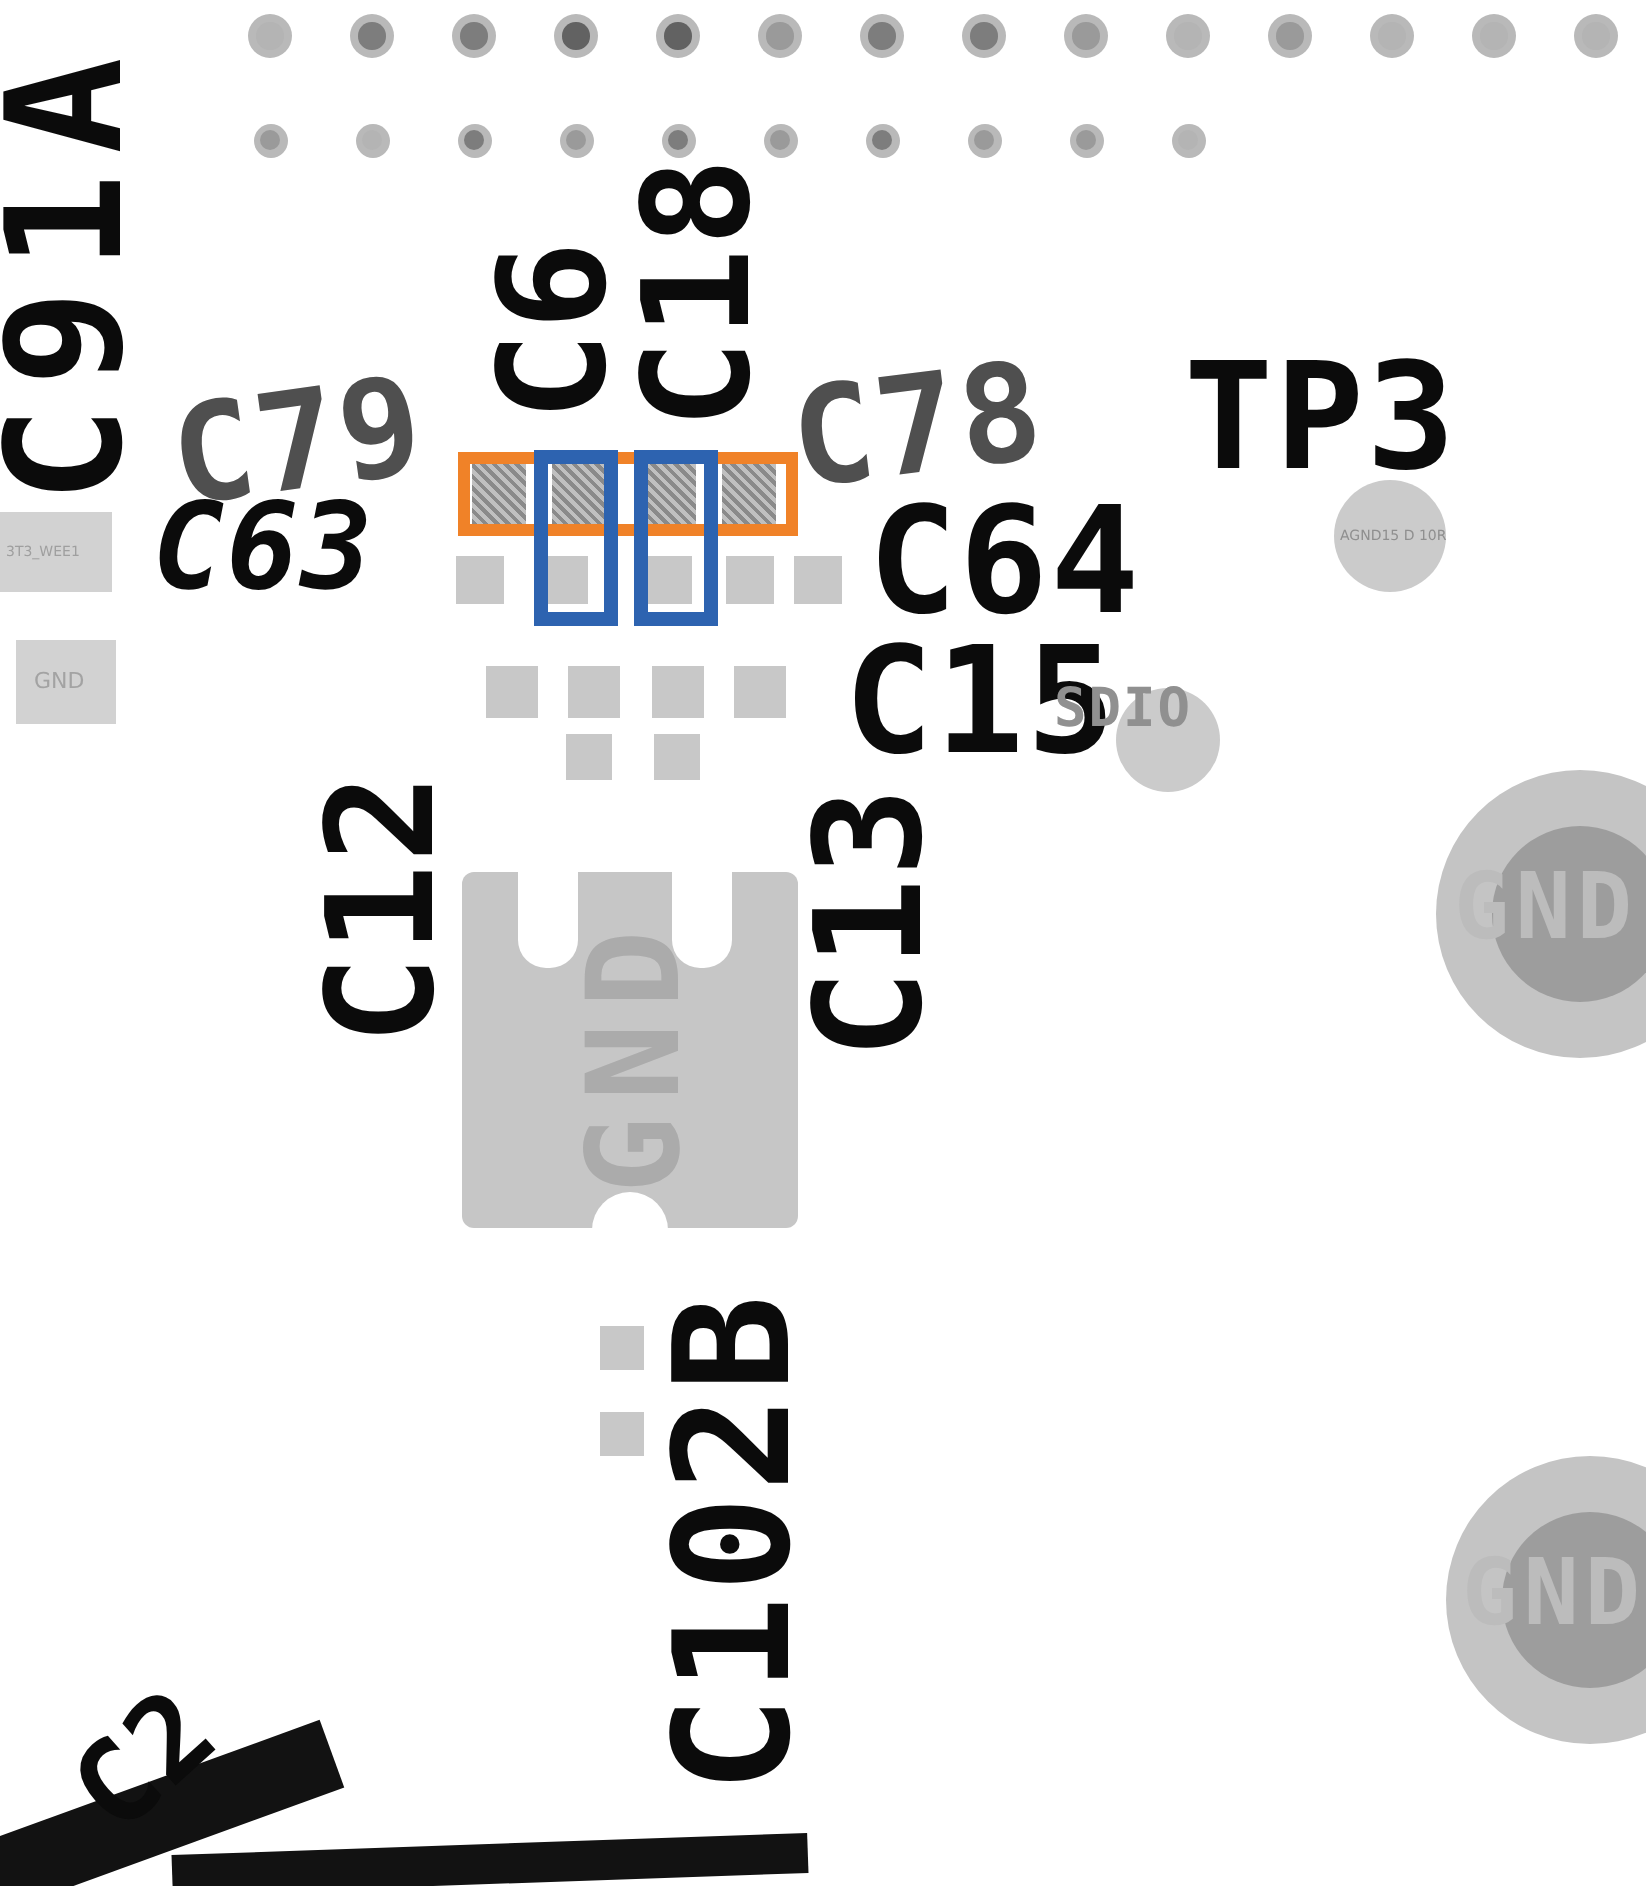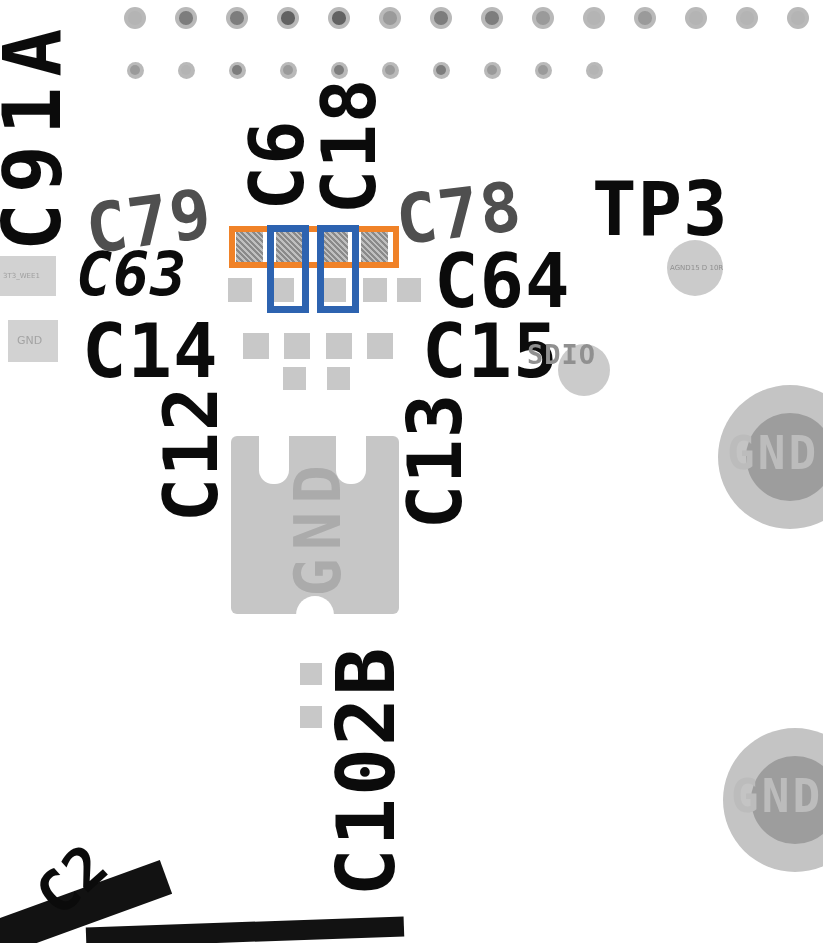--- a/index.html
+++ b/index.html
@@ -154,21 +154,20 @@
 
   <div class="lbl" style="left:33px;top:135px;font-size:80px;letter-spacing:10px;transform:translate(-50%,-50%) rotate(-90deg);">C91A</div>
   <div class="lbl gray" style="left:86px;top:188px;font-size:68px;transform:rotate(-8deg);">C79</div>
   <div class="lbl" style="left:277px;top:165px;font-size:74px;transform:translate(-50%,-50%) rotate(-90deg);">C6</div>
   <div class="lbl" style="left:349px;top:146px;font-size:74px;transform:translate(-50%,-50%) rotate(-90deg);">C18</div>
   <div class="lbl gray" style="left:396px;top:180px;font-size:68px;transform:rotate(-7deg);">C78</div>
   <div class="lbl" style="left:592px;top:172px;font-size:74px;">TP3</div>
 
   <div class="lbl" style="left:76px;top:244px;font-size:60px;font-style:italic;">C63</div>
   <div class="lbl" style="left:434px;top:244px;font-size:74px;">C64</div>
-  <div class="lbl" style="left:82px;top:314px;font-size:74px;">C14</div>
   <div class="lbl" style="left:422px;top:314px;font-size:74px;">C15</div>
   <div class="lbl" style="left:527px;top:341px;font-size:27px;color:#909090;letter-spacing:1px;">SDIO</div>
 
   <div class="lbl" style="left:191px;top:454px;font-size:74px;transform:translate(-50%,-50%) rotate(-90deg);">C12</div>
   <div class="lbl" style="left:435px;top:461px;font-size:74px;transform:translate(-50%,-50%) rotate(-90deg);">C13</div>
   <div class="lbl faint" style="left:318px;top:527px;font-size:64px;letter-spacing:8px;transform:translate(-50%,-50%) rotate(-90deg);">GND</div>
 
   <div class="lbl" style="left:367px;top:771px;font-size:80px;letter-spacing:2px;transform:translate(-50%,-50%) rotate(-90deg);">C102B</div>
   <div class="lbl" style="left:72px;top:880px;font-size:58px;transform:translate(-50%,-50%) rotate(-42deg);">C2</div>
 

